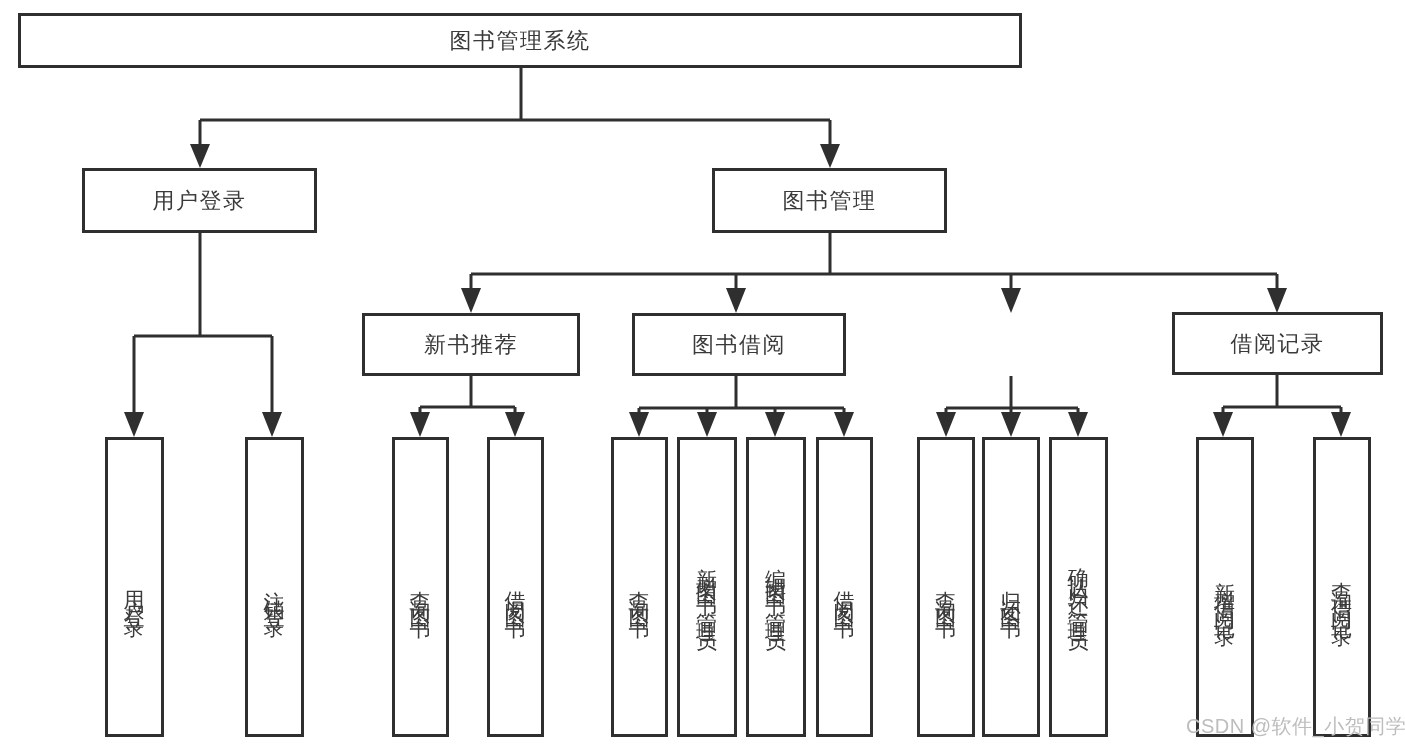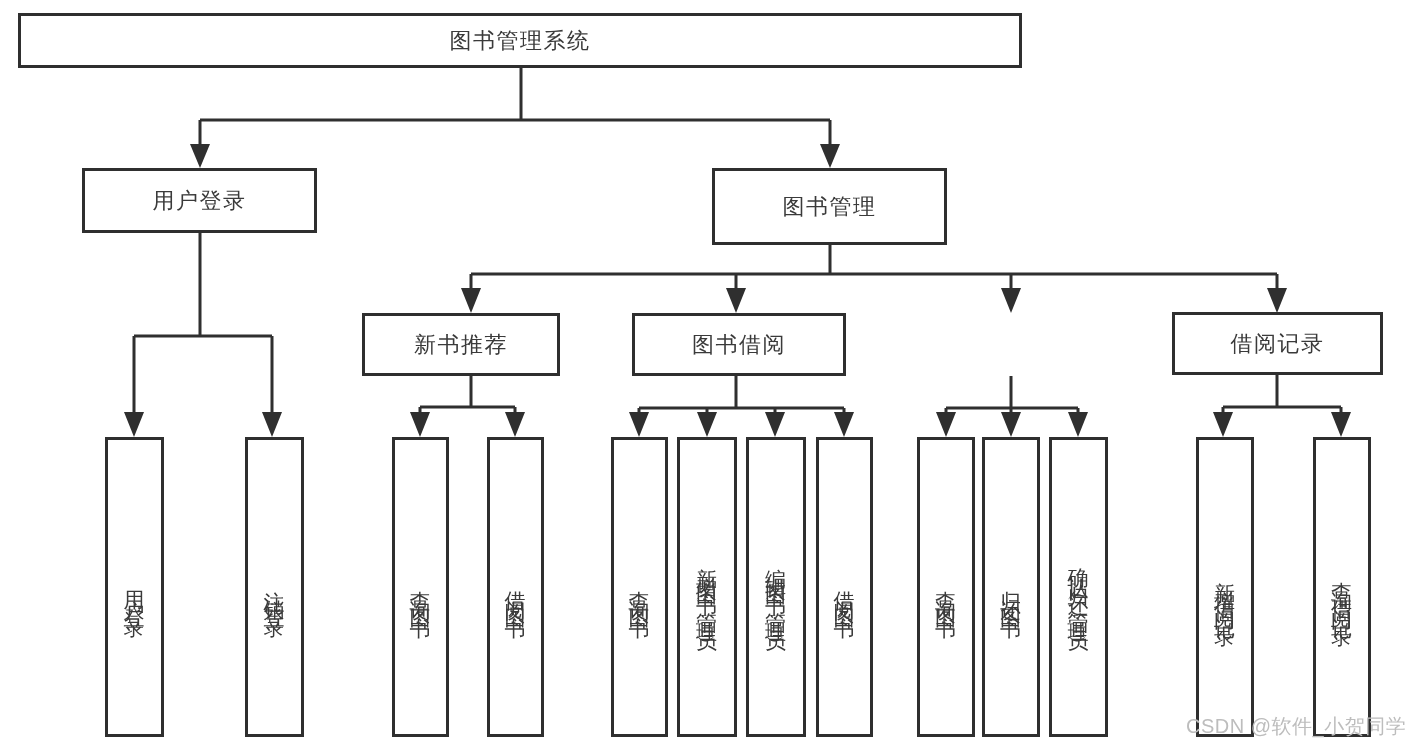--- a/index.html
+++ b/index.html
@@ -70,25 +70,25 @@
     </g>
   </svg>
 
   <div class="node h" style="left:18px;top:13px;width:1004px;height:55px">
     <span>图书管理系统</span>
   </div>
 
   <div class="node h" style="left:82px;top:168px;width:235px;height:65px">
     <span>用户登录</span>
   </div>
-  <div class="node h" style="left:712px;top:168px;width:235px;height:77px">
+  <div class="node h" style="left:712px;top:168px;width:235px;height:65px">
     <span>图书管理</span>
   </div>
 
-  <div class="node h" style="left:362px;top:313px;width:198px;height:63px">
+  <div class="node h" style="left:362px;top:313px;width:218px;height:63px">
     <span>新书推荐</span>
   </div>
   <div class="node h" style="left:632px;top:313px;width:214px;height:63px">
     <span>图书借阅</span>
   </div>
   <div class="node h" style="left:1172px;top:312px;width:211px;height:63px">
     <span>借阅记录</span>
   </div>
 
   <div class="node v" style="left:105px;top:437px;width:59px;height:300px">

